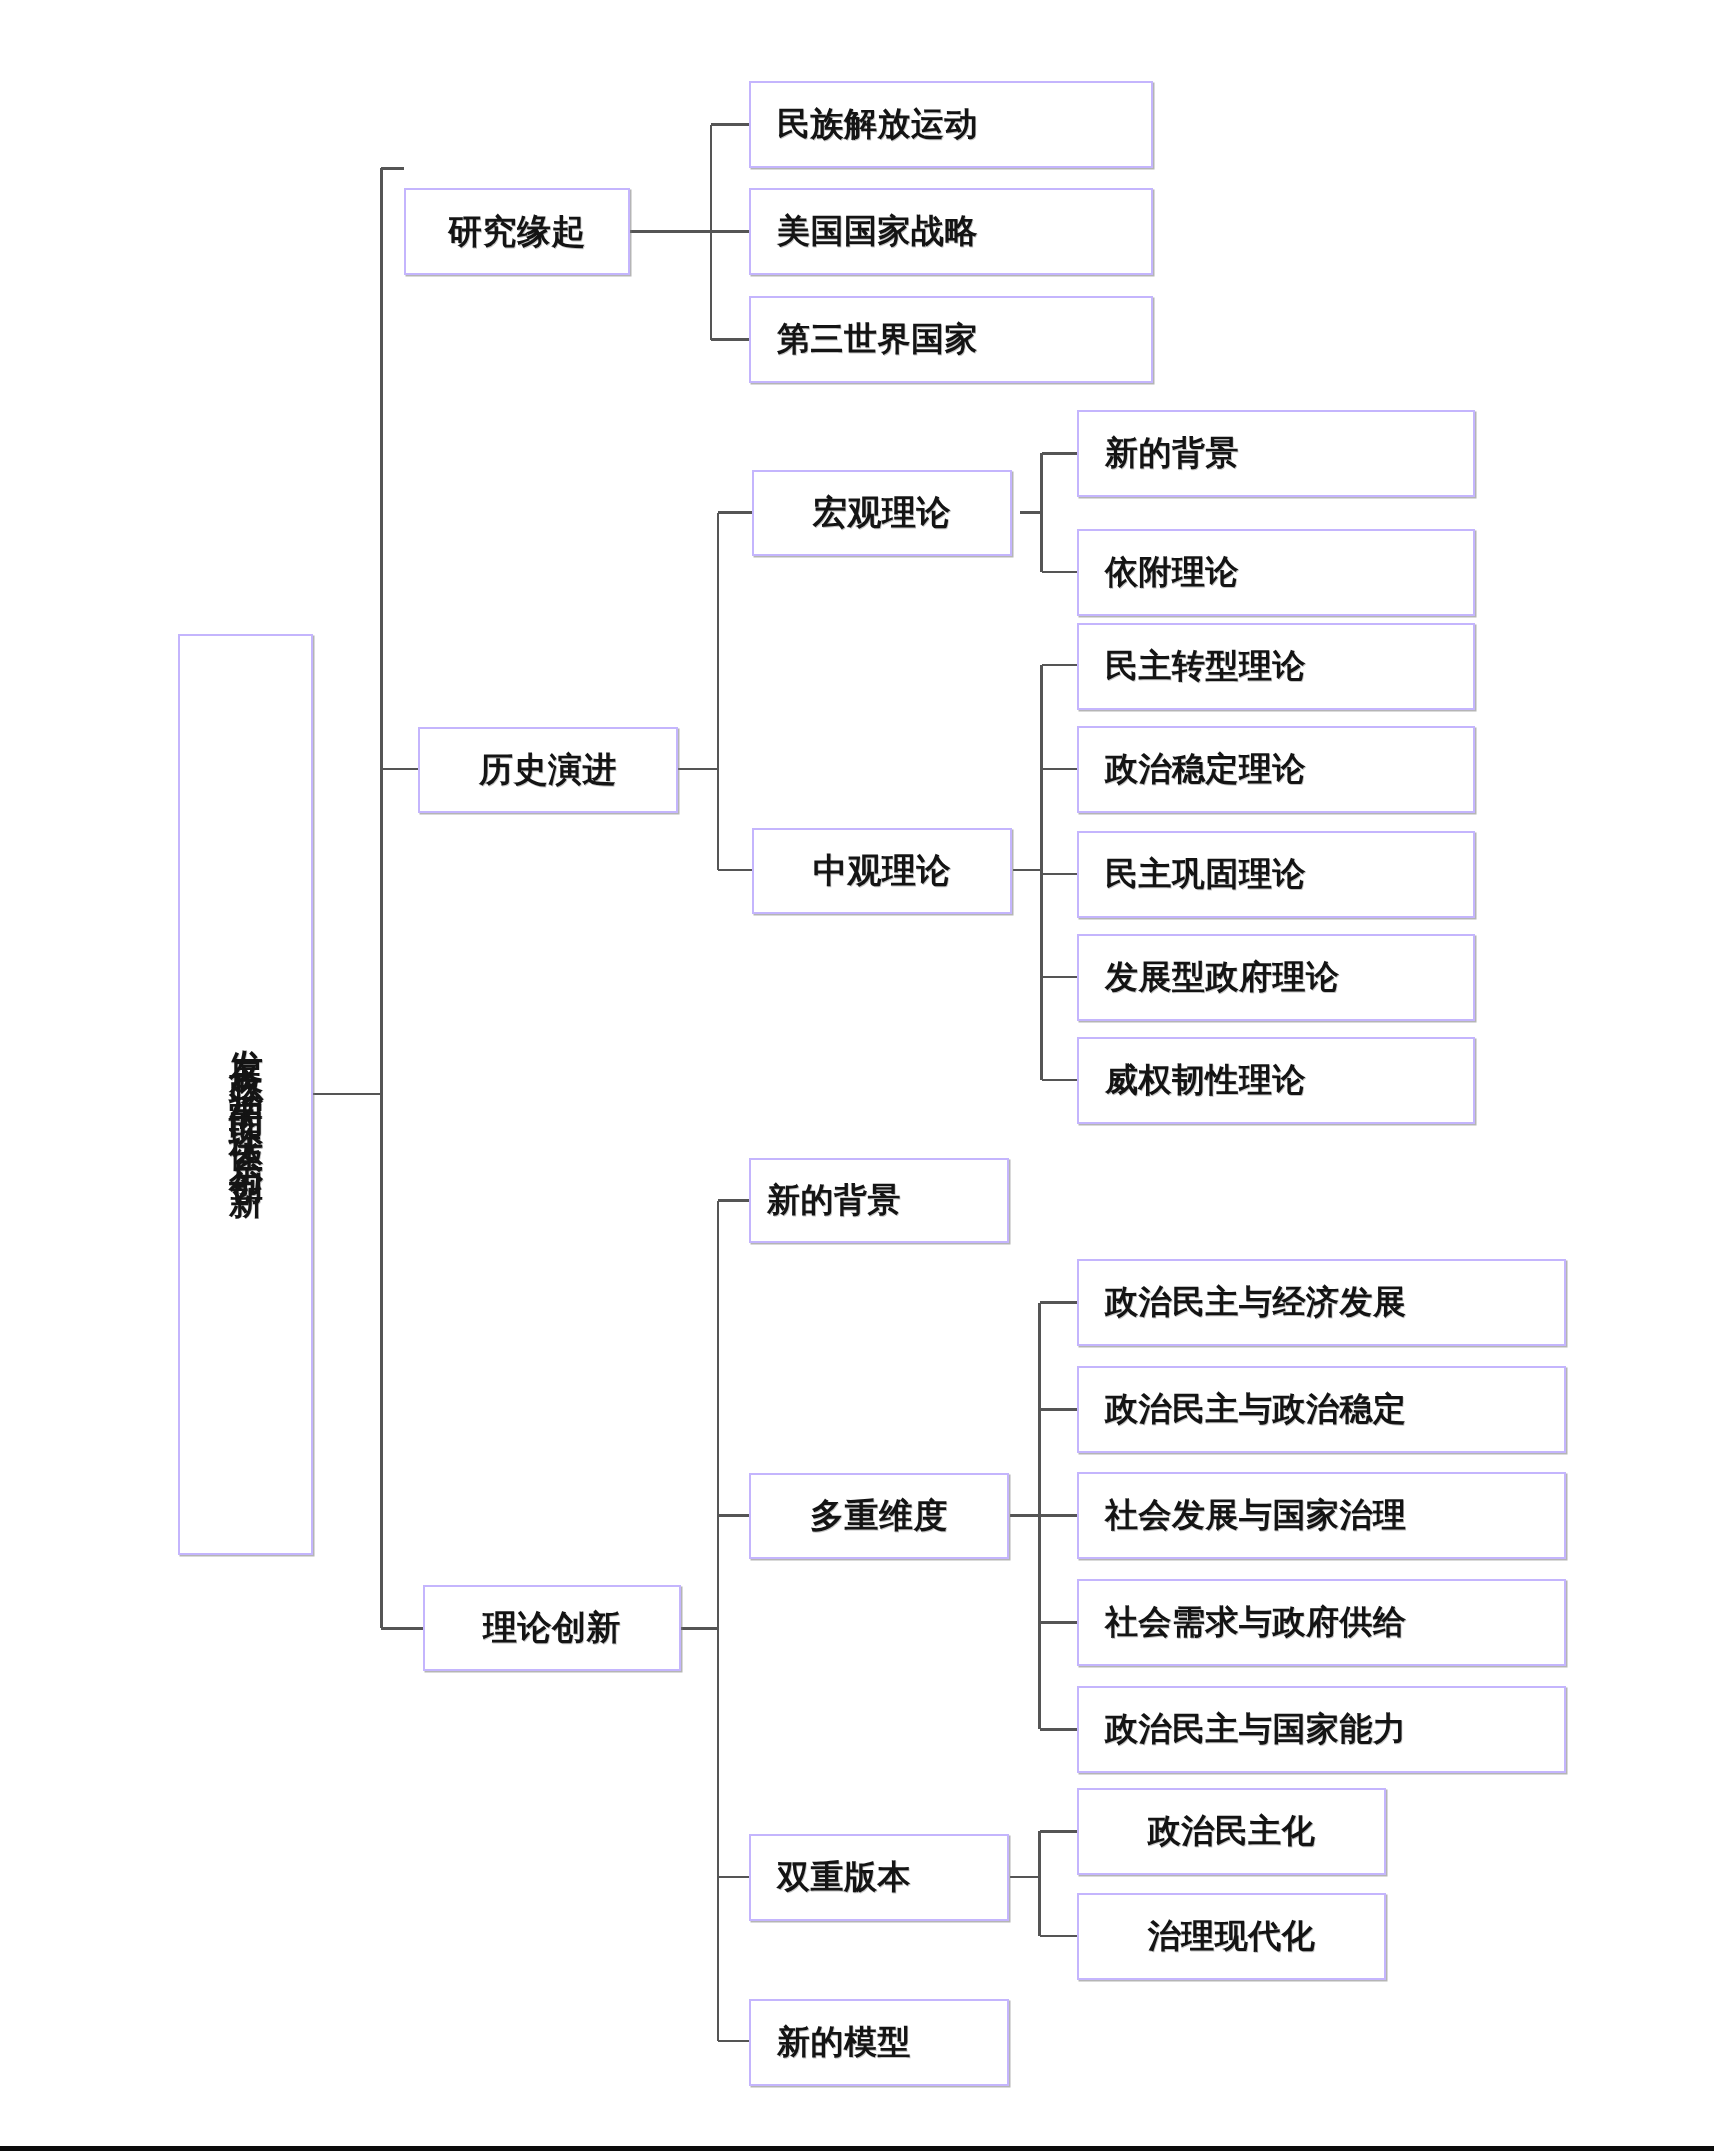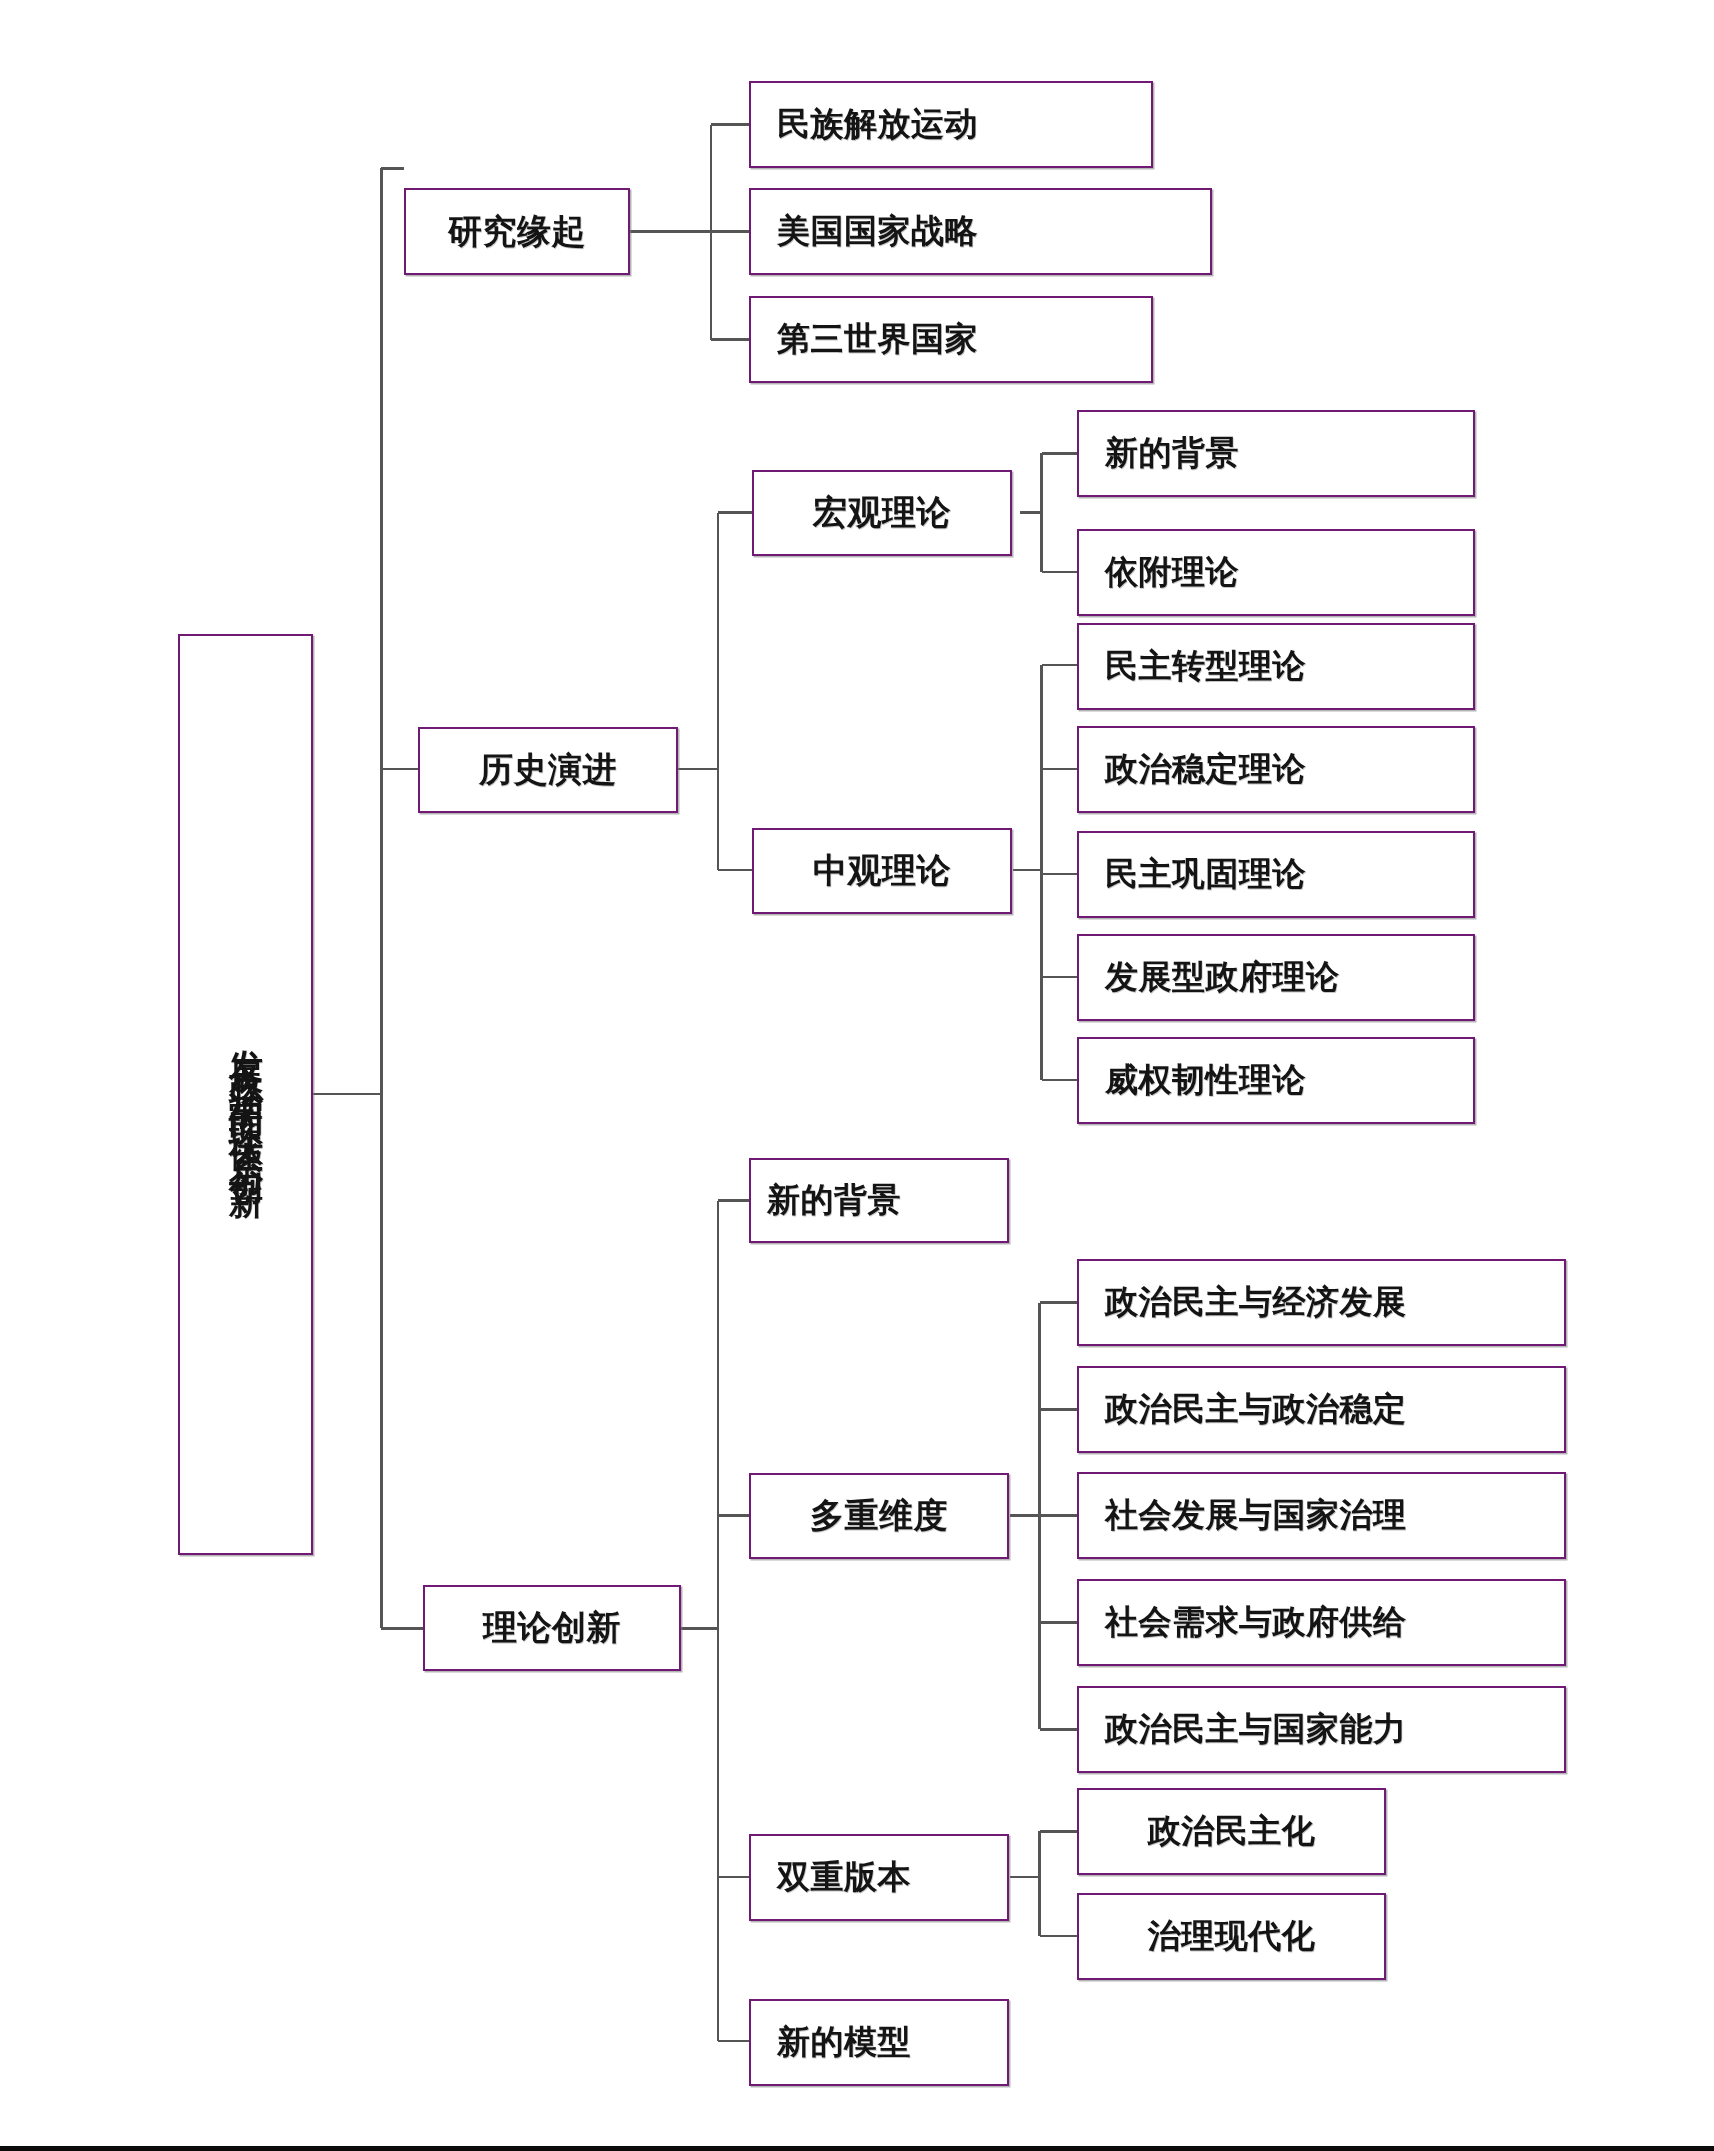--- a/index.html
+++ b/index.html
@@ -19,21 +19,21 @@
     position: absolute;
     left: 0;
     top: 0;
     width: 1715px;
     height: 2151px;
   }
   .node-box {
     position: absolute;
     box-sizing: border-box;
     background: #ffffff;
-    border: 2px solid #701a75;
+    border: 2px solid #c4b5fd;
     box-shadow: 1.5px 1.5px 0 rgba(120,120,120,0.55);
     display: flex;
     align-items: center;
     color: #141414;
     font-weight: 700;
     letter-spacing: 0.5px;
   }
   .node-box.align-left   { justify-content: flex-start; padding-left: 26px; }
   .node-box.align-center { justify-content: center; }
   .node-label {
@@ -135,21 +135,21 @@
     <span class="node-label">发展政治学的理论体系与创新</span>
   </div>
 
   <div class="node-box align-center fs-34" style="left:404px; top:188px; width:226px; height:87px;">
     <span class="node-label">研究缘起</span>
   </div>
 
   <div class="node-box align-left fs-33" style="left:749px; top:81px; width:404px; height:87px;">
     <span class="node-label">民族解放运动</span>
   </div>
-  <div class="node-box align-left fs-33" style="left:749px; top:188px; width:463px; height:87px;">
+  <div class="node-box align-left fs-33" style="left:749px; top:188px; width:404px; height:87px;">
     <span class="node-label">美国国家战略</span>
   </div>
   <div class="node-box align-left fs-33" style="left:749px; top:296px; width:404px; height:87px;align-items:center;">
     <span class="node-label">第三世界国家</span>
   </div>
 
   <div class="node-box align-center fs-34" style="left:418px; top:727px; width:260px; height:86px;">
     <span class="node-label">历史演进</span>
   </div>
 

